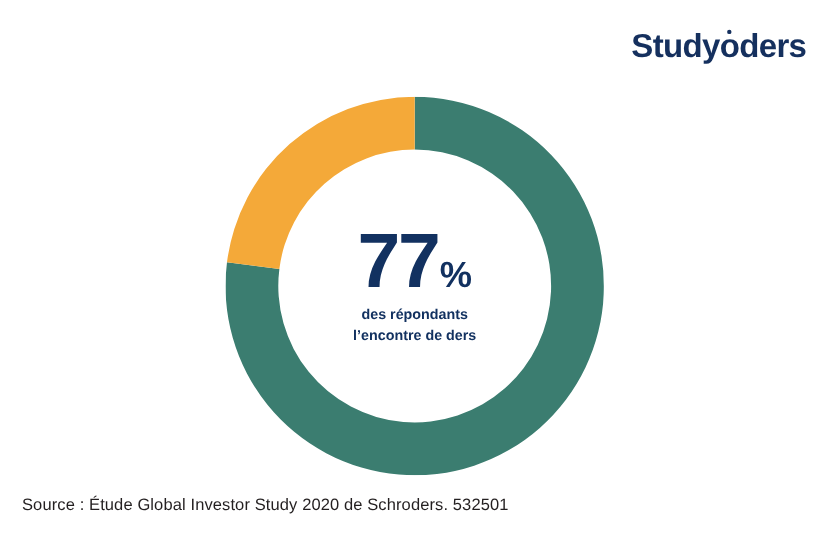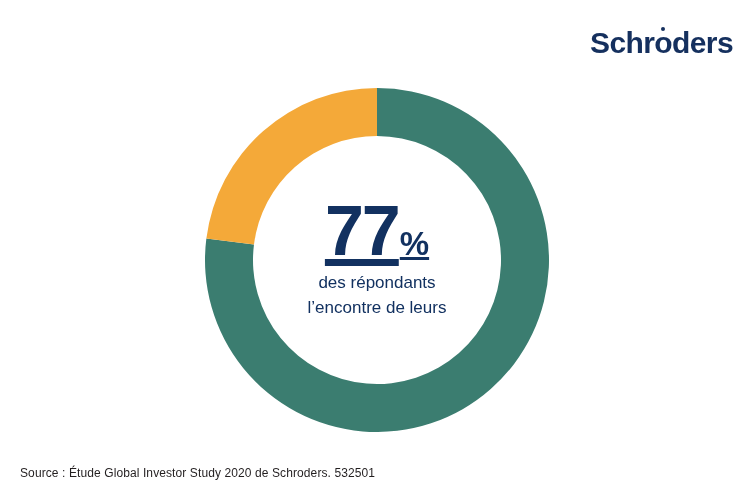--- a/index.html
+++ b/index.html
@@ -72,67 +72,66 @@
     text-align: center;
     pointer-events: none;
   }
   #pct-row {
     display: flex;
     align-items: baseline;
     justify-content: center;
     color: #123160;
     line-height: 0.9;
     margin-bottom: 8px;
-    text-decoration: underline;
   }
   #pct-value {
     font-size: 70px;
     font-weight: bold;
     letter-spacing: -2px;
   }
   #pct-symbol {
     font-size: 33px;
     font-weight: bold;
     margin-left: 1px;
   }
   .caption-line {
     color: #123160;
-    font-size: 17px;
-    font-weight: normal;
+    font-size: 13px;
+    font-weight: bold;
     line-height: 1.42;
     white-space: nowrap;
   }
 
   
   #source-note {
     position: absolute;
     left: 20px;
-    bottom: 18px;
-    font-size: 12px;
+    bottom: 30px;
+    font-size: 15px;
     color: #231f20;
     letter-spacing: 0.1px;
     white-space: nowrap;
   }
 </style>
 </head>
 <body>
 
-<div id="brand-logo"><span>Schr</span><span class="logo-dot">o</span><span>ders</span></div>
+<div id="brand-logo"><span>Study</span><span class="logo-dot">o</span><span>ders</span></div>
 
 <div id="donut-wrap">
   <svg id="donut-svg" viewBox="0 0 344 344">
     <g id="donut-slices">
         <path d="M 172 0 A 172 172 0 1 1 1.3562713739098058 150.44268382693974 L 48.97777703700474 156.45867903802633 A 124 124 0 1 0 172 48 Z" fill="#3b7d70"></path>
         <path d="M 1.3562713739098058 150.44268382693974 A 172 172 0 0 1 171.99999999999997 0 L 171.99999999999997 48 A 124 124 0 0 0 48.97777703700474 156.45867903802633 Z" fill="#f4a939"></path>
       </g>
   </svg>
 </div>
 
 <div id="donut-center">
   <div id="pct-row">
     <span id="pct-value">77</span>
       <span id="pct-symbol">%</span>
   </div>
   <div class="caption-line">des répondants</div>
-  <div class="caption-line">l’encontre de leurs</div>
+  <div class="caption-line">l’encontre de ders</div>
 </div>
 
 <div id="source-note">Source : Étude Global Investor Study 2020 de Schroders. 532501</div>
 
 </body></html>

